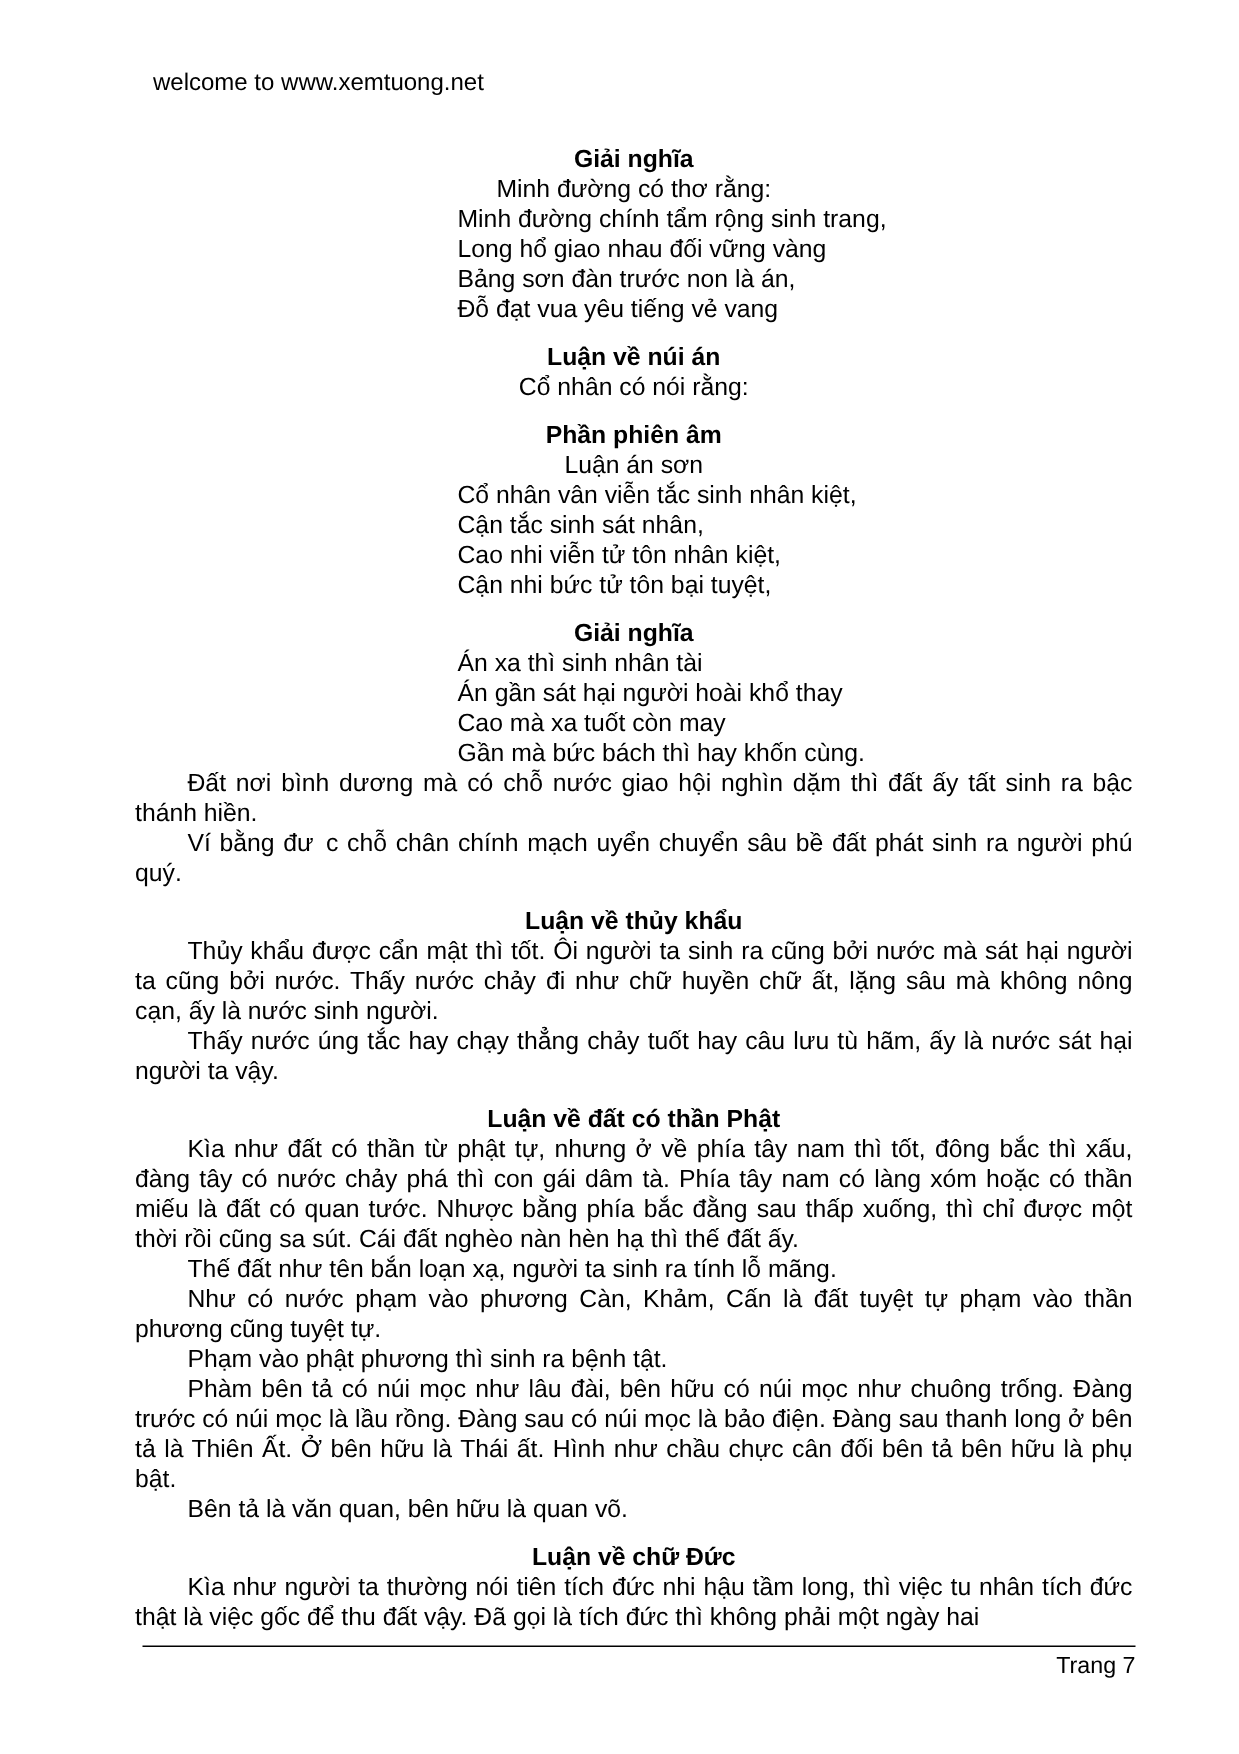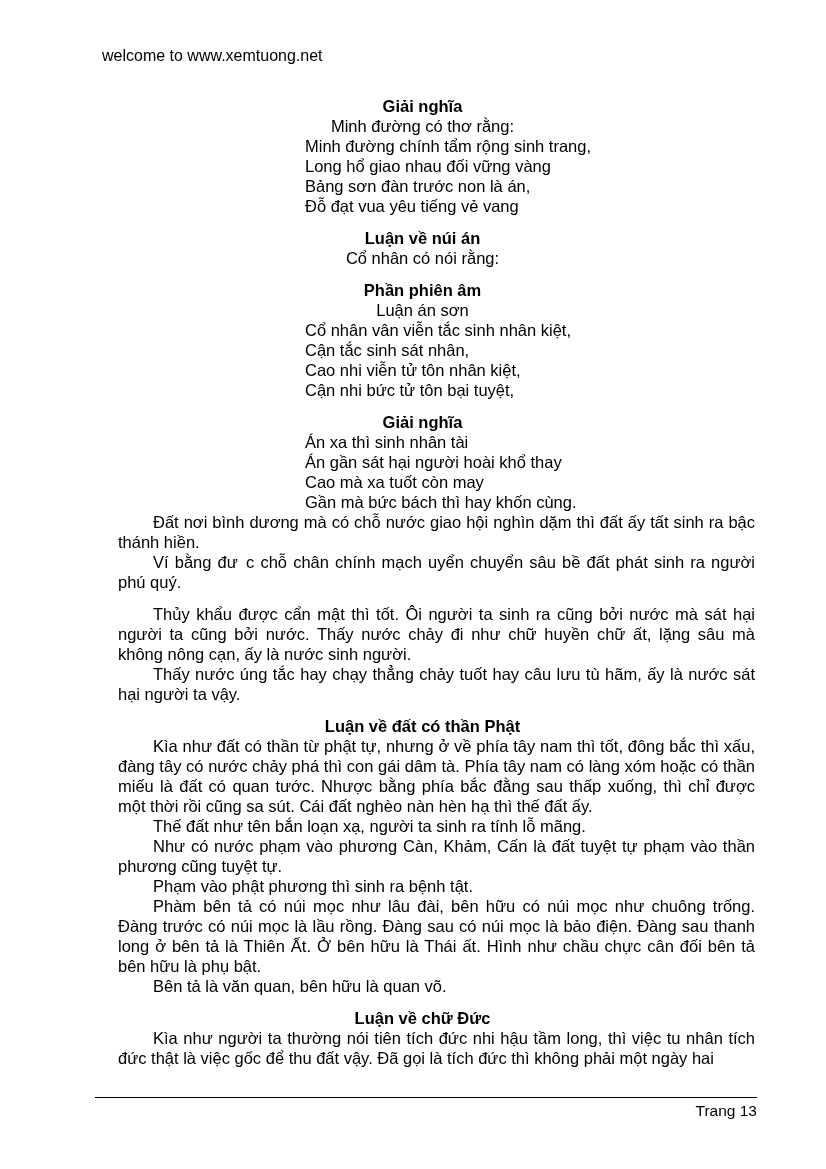--- a/index.html
+++ b/index.html
@@ -44,21 +44,20 @@
   .content .center {
     text-align: center;
   }
   .content .verse {
     padding-left: 215px;
     text-align: left;
   }
   .content .para {
     text-align: justify;
     text-indent: 35px;
-    margin-left: 28px;
   }
   .content .blank {
     height: 12px;
   }
   .footer-rule {
     position: absolute;
     left: 95px;
     top: 1097px;
     width: 662px;
     height: 0;
@@ -99,31 +98,32 @@
       <div class="verse">Cận nhi bức tử tôn bại tuyệt,</div>
       <div class="blank"></div>
       <div class="heading">Giải nghĩa</div>
       <div class="verse">Án xa thì sinh nhân tài</div>
       <div class="verse">Án gần sát hại người hoài khổ thay</div>
       <div class="verse">Cao mà xa tuốt còn may</div>
       <div class="verse">Gần mà bức bách thì hay khốn cùng.</div>
       <div class="para">Đất nơi bình dương mà có chỗ nước giao hội nghìn dặm thì đất ấy tất sinh ra bậc thánh hiền.</div>
       <div class="para">Ví bằng đư c chỗ chân chính mạch uyển chuyển sâu bề đất phát sinh ra người phú quý.</div>
       <div class="blank"></div>
+      <div class="heading">Luận về thủy khẩu</div>
       <div class="para">Thủy khẩu được cẩn mật thì tốt. Ôi người ta sinh ra cũng bởi nước mà sát hại người ta cũng bởi nước. Thấy nước chảy đi như chữ huyền chữ ất, lặng sâu mà không nông cạn, ấy là nước sinh người.</div>
       <div class="para">Thấy nước úng tắc hay chạy thẳng chảy tuốt hay câu lưu tù hãm, ấy là nước sát hại người ta vậy.</div>
       <div class="blank"></div>
       <div class="heading">Luận về đất có thần Phật</div>
       <div class="para">Kìa như đất có thần từ phật tự, nhưng ở về phía tây nam thì tốt, đông bắc thì xấu, đàng tây có nước chảy phá thì con gái dâm tà. Phía tây nam có làng xóm hoặc có thần miếu là đất có quan tước. Nhược bằng phía bắc đằng sau thấp xuống, thì chỉ được một thời rồi cũng sa sút. Cái đất nghèo nàn hèn hạ thì thế đất ấy.</div>
       <div class="para">Thế đất như tên bắn loạn xạ, người ta sinh ra tính lỗ mãng.</div>
       <div class="para">Như có nước phạm vào phương Càn, Khảm, Cấn là đất tuyệt tự phạm vào thần phương cũng tuyệt tự.</div>
       <div class="para">Phạm vào phật phương thì sinh ra bệnh tật.</div>
       <div class="para">Phàm bên tả có núi mọc như lâu đài, bên hữu có núi mọc như chuông trống. Đàng trước có núi mọc là lầu rồng. Đàng sau có núi mọc là bảo điện. Đàng sau thanh long ở bên tả là Thiên Ất. Ở bên hữu là Thái ất. Hình như chầu chực cân đối bên tả bên hữu là phụ bật.</div>
       <div class="para">Bên tả là văn quan, bên hữu là quan võ.</div>
       <div class="blank"></div>
       <div class="heading">Luận về chữ Đức</div>
       <div class="para">Kìa như người ta thường nói tiên tích đức nhi hậu tầm long, thì việc tu nhân tích đức thật là việc gốc để thu đất vậy. Đã gọi là tích đức thì không phải một ngày hai</div>
     </div>
 
   <div class="footer-rule"></div>
 
-  <div class="doc-footer">Trang 13</div>
+  <div class="doc-footer">Trang 7</div>
 </div>
 
 </body></html>

